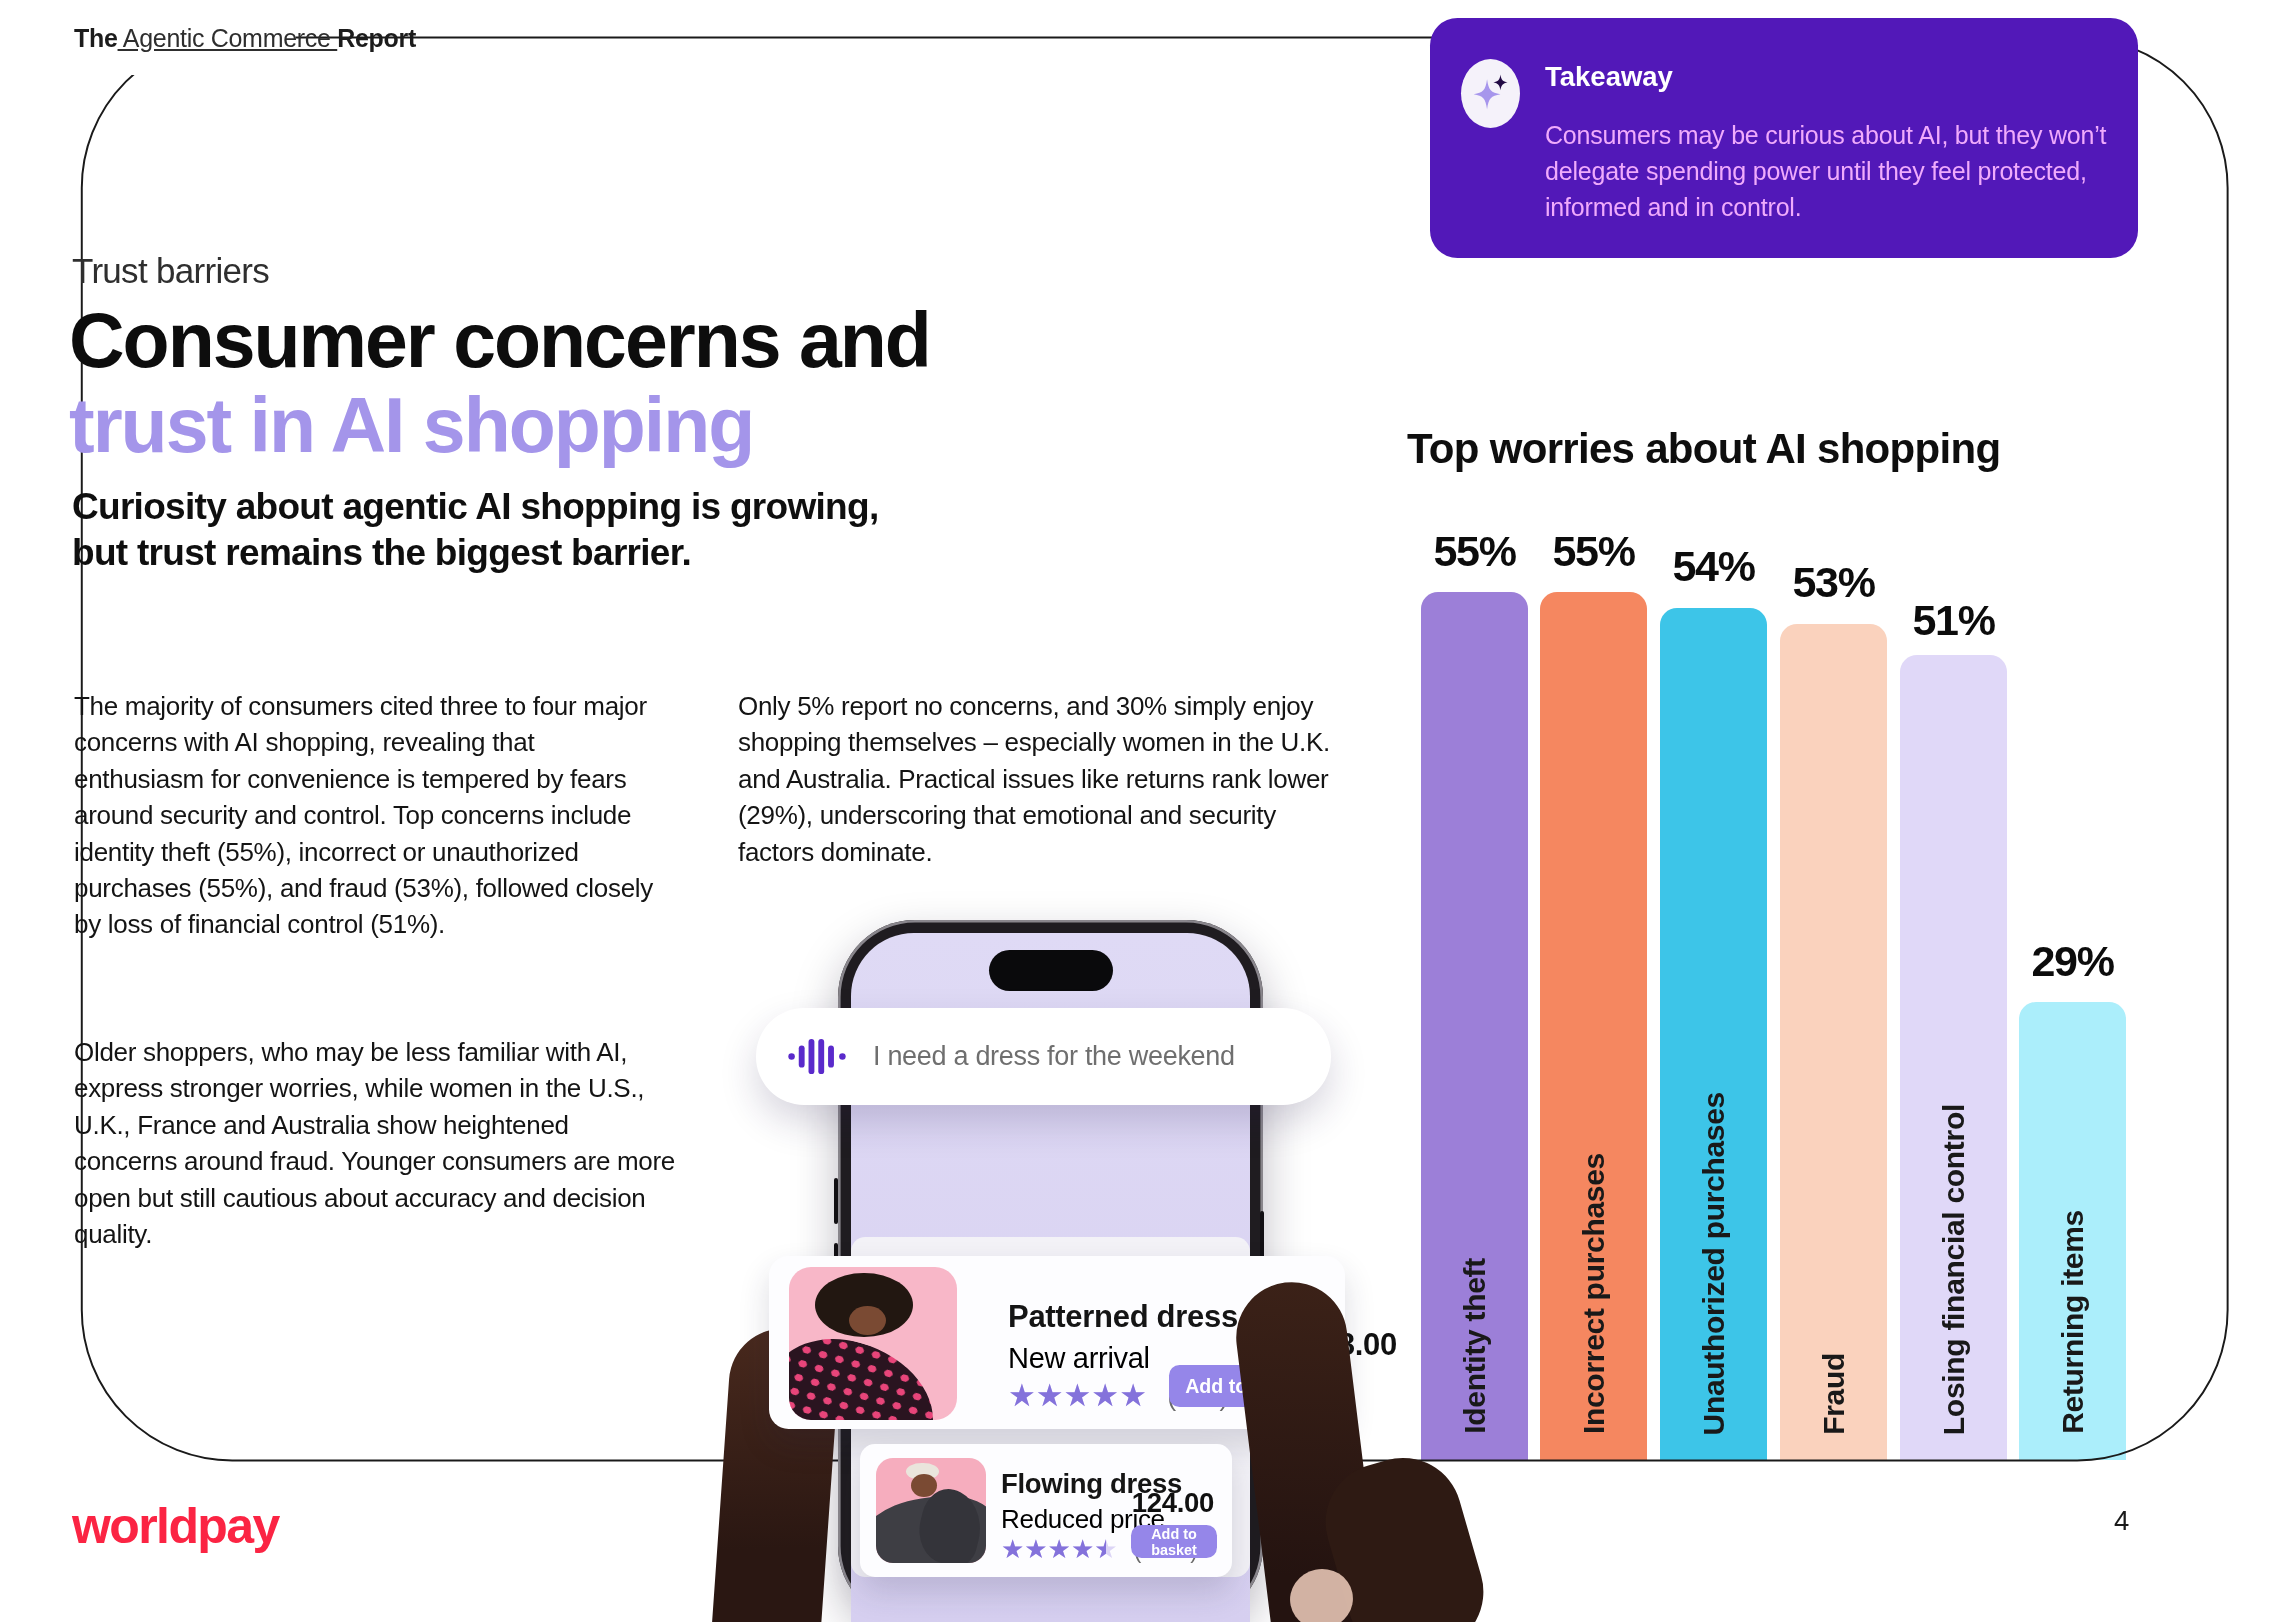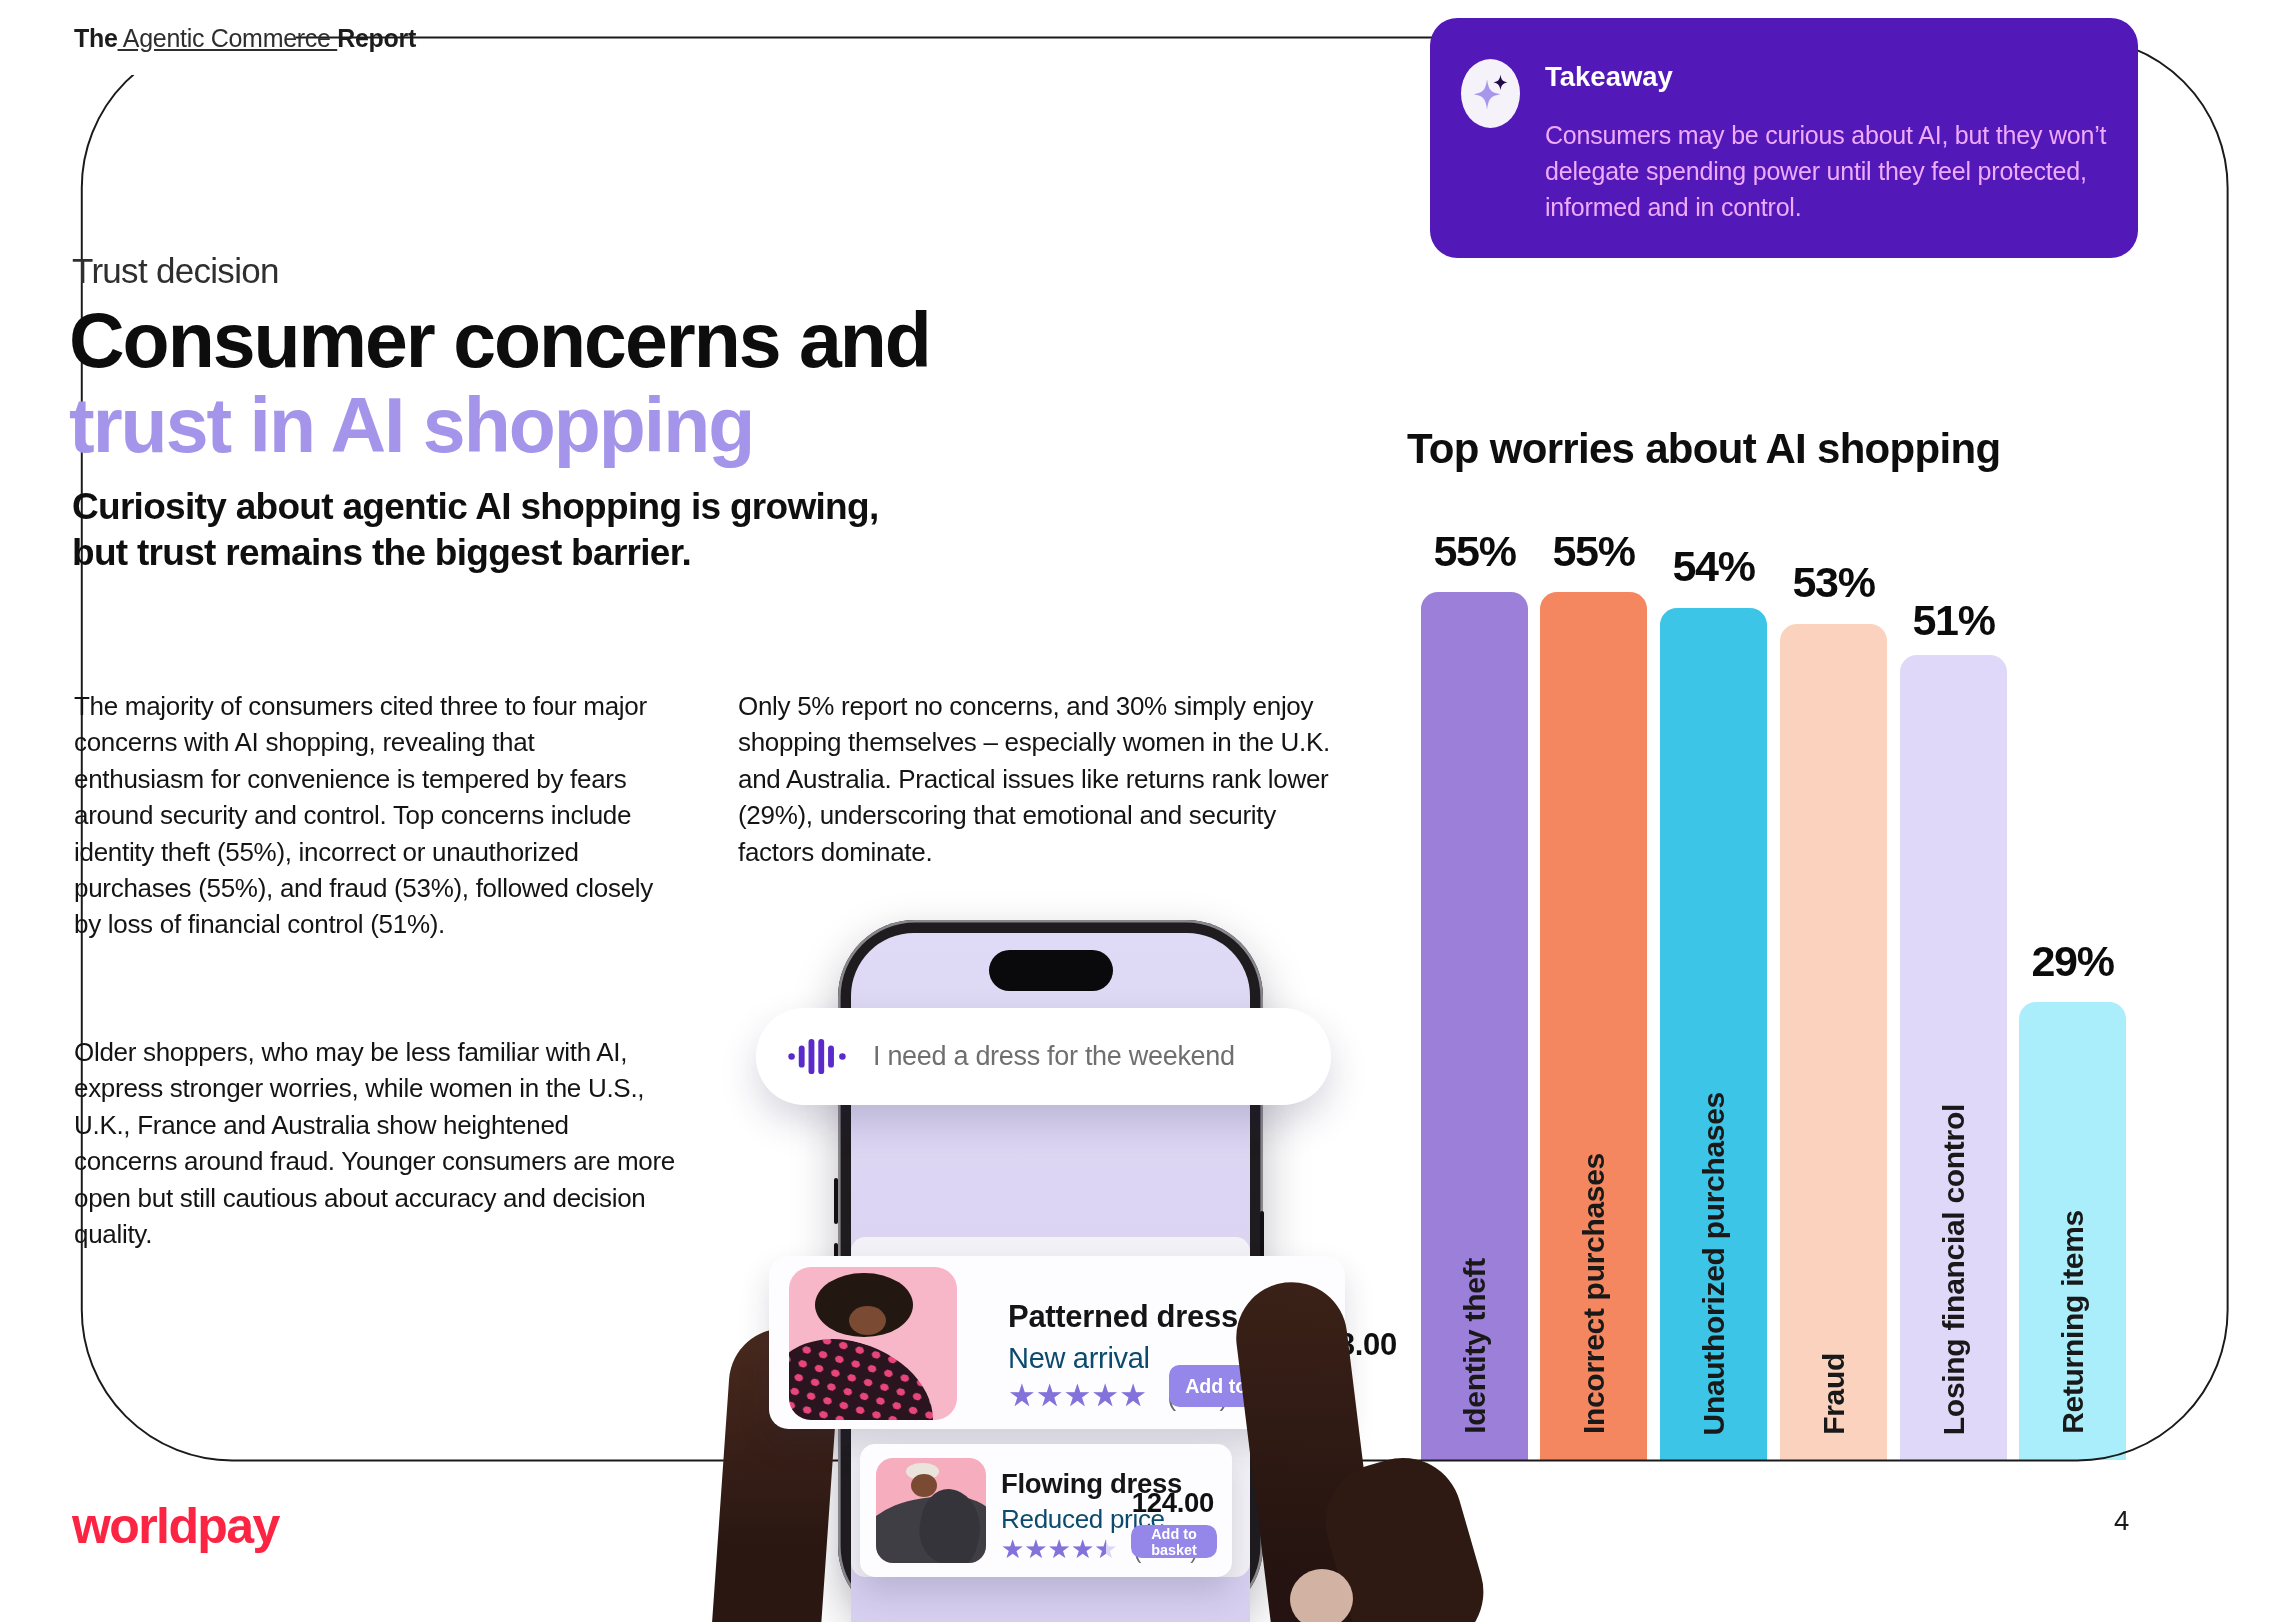--- a/index.html
+++ b/index.html
@@ -56,21 +56,21 @@
   .ai-bubble{left:1000px;top:1124px;width:305px;height:165px;border-radius:30px;background:#5218B8;
              box-shadow:0 15.7px 33px rgba(30,15,70,.30);}
   .ai-ellipse{left:19.6px;top:27.5px;width:62px;height:69px;border-radius:50%;background:#F3F0FA;display:flex;align-items:center;justify-content:center;}
   .ai-text{left:96px;top:26px;width:203px;font-size:27.5px;line-height:1.33;color:#E9F1FD;white-space:pre-line;letter-spacing:-0.3px;}
 
   
   .card{background:#FDFDFF;box-shadow:0 15.7px 31px rgba(40,35,70,.16);}
   .card1{left:769px;top:1256px;width:576px;height:173px;border-radius:19.6px;}
   .card2{left:860px;top:1444px;width:372px;height:133px;border-radius:15px;}
   .p-title{font-weight:700;color:#151515;letter-spacing:-0.3px;}
-  .p-tag{color:#0c4a6e;letter-spacing:-0.3px;text-align:center;}
+  .p-tag{color:#000000;letter-spacing:-0.3px;text-align:center;}
   .p-price{font-weight:700;color:#101010;letter-spacing:-0.3px;}
   .stars{position:relative;display:inline-block;color:#DCD5F6;line-height:1;}
   .stars .fill{position:absolute;left:0;top:0;overflow:hidden;white-space:nowrap;color:#8472DB;}
   .r-count{color:#6a6a6a;}
   .basket-btn{position:absolute;background:#9586E9;color:#ffffff;border:none;border-radius:10.5px;
               display:flex;align-items:center;justify-content:center;font-family:"Liberation Sans",sans-serif;font-weight:700;}
 
   
   .pimg{position:absolute;overflow:hidden;}
   .pimg.pink1{background:#F8B7C8;border-radius:22px;}
@@ -156,21 +156,21 @@
     <div class="abs tk-ellipse">
       <svg width="38" height="41" viewBox="0 0 48 52">
         <path d="M19 8 C21 22 24 25 36 27 C24 29 21 32 19 46 C17 32 14 29 2 27 C14 25 17 22 19 8 Z" fill="#A796EC"></path>
         <path d="M36 2 C37 9 39 11 45 12 C39 13 37 15 36 22 C35 15 33 13 27 12 C33 11 35 9 36 2 Z" fill="#230B45"></path>
       </svg>
     </div>
     <div class="abs tk-label">Takeaway</div>
     <div class="abs tk-body">Consumers may be curious about AI, but they won’t delegate spending power until they feel protected, informed and in control.</div>
   </div>
 
-  <div class="abs kicker">Trust decision</div>
+  <div class="abs kicker">Trust barriers</div>
   <div class="abs h1a">Consumer concerns and</div>
   <div class="abs h1b" style="color:#A495EA;">trust in AI shopping</div>
   <div class="abs subtitle">Curiosity about agentic AI shopping is growing, but trust remains the biggest barrier.</div>
 
   <div class="abs para col1p1">The majority of consumers cited three to four major concerns with AI shopping, revealing that enthusiasm for convenience is tempered by fears around security and control. Top concerns include identity theft (55%), incorrect or unauthorized purchases (55%), and fraud (53%), followed closely by loss of financial control (51%).</div>
   <div class="abs para col1p2">Older shoppers, who may be less familiar with AI, express stronger worries, while women in the U.S., U.K., France and Australia show heightened concerns around fraud. Younger consumers are more open but still cautious about accuracy and decision quality.</div>
   <div class="abs para col2p1">Only 5% report no concerns, and 30% simply enjoy shopping themselves – especially women in the U.K. and Australia. Practical issues like returns rank lower (29%), underscoring that emotional and security factors dominate.</div>
 
   <div class="abs phone"></div>
   <div class="abs screen">

